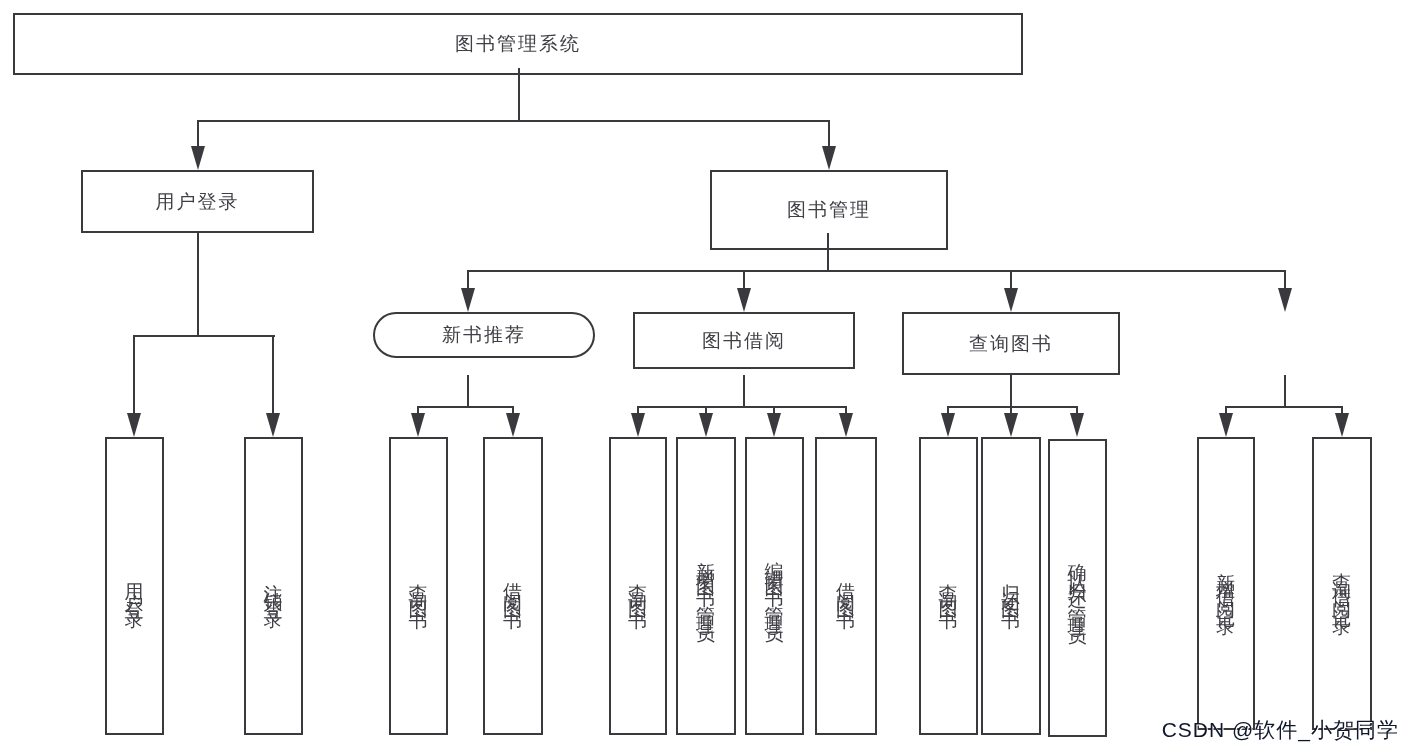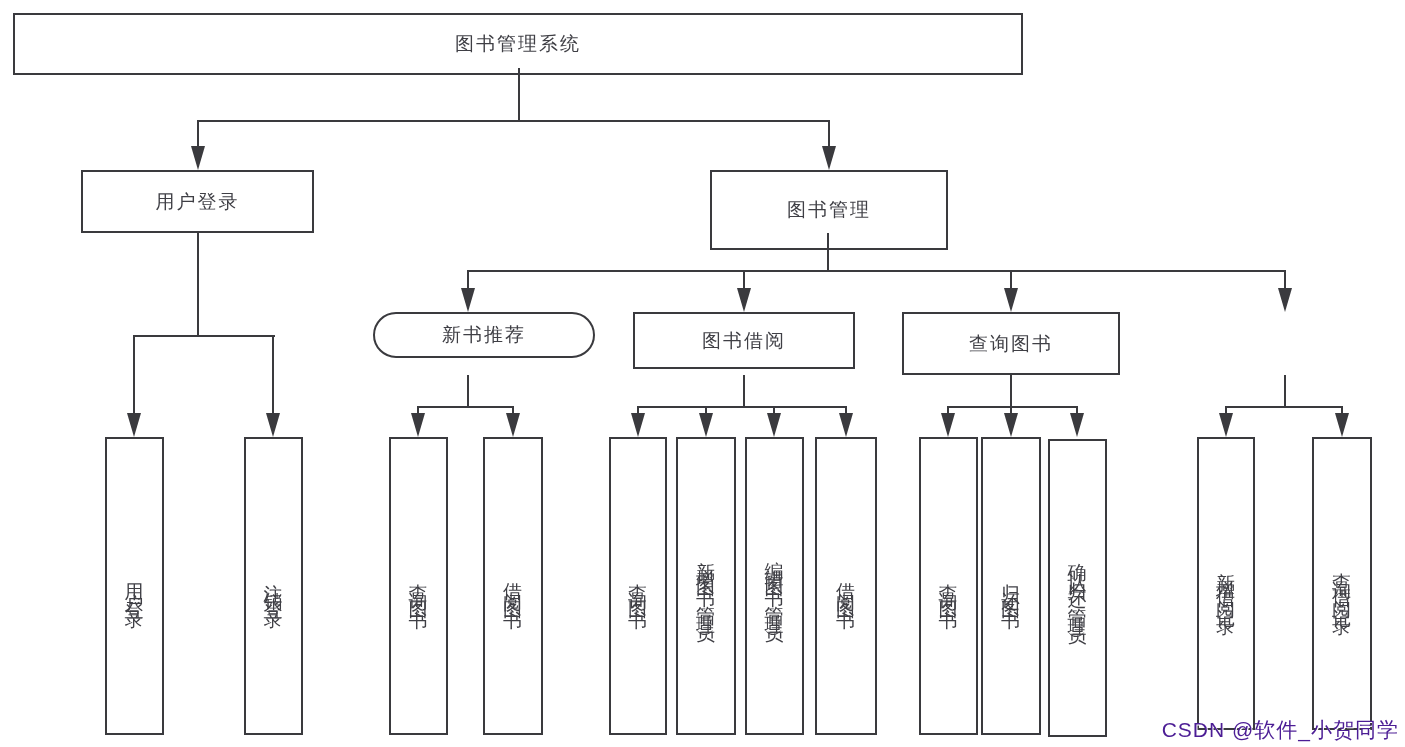--- a/index.html
+++ b/index.html
@@ -18,21 +18,21 @@
     line-height:1; display:flex; align-items:center; justify-content:center;
   }
   .line { position:absolute; background:#3a3a3e; }
   .arrow {
     position:absolute; width:0; height:0;
     border-left:7px solid transparent; border-right:7px solid transparent;
     border-top:24px solid #3a3a3e;
   }
   .watermark {
     position:absolute; right:6px; bottom:3px;
-    font-size:21px; color:#4c1d95; letter-spacing:1px;
+    font-size:21px; color:#0f172a; letter-spacing:1px;
     text-shadow:1px 1px 0 #ffffff;
   }
 </style>
 </head>
 <body>
 
 <div id="canvas">
 
   <div class="box h-box" style="left:13px; top:13px; width:1010px; height:62px;">图书管理系统</div>
 

